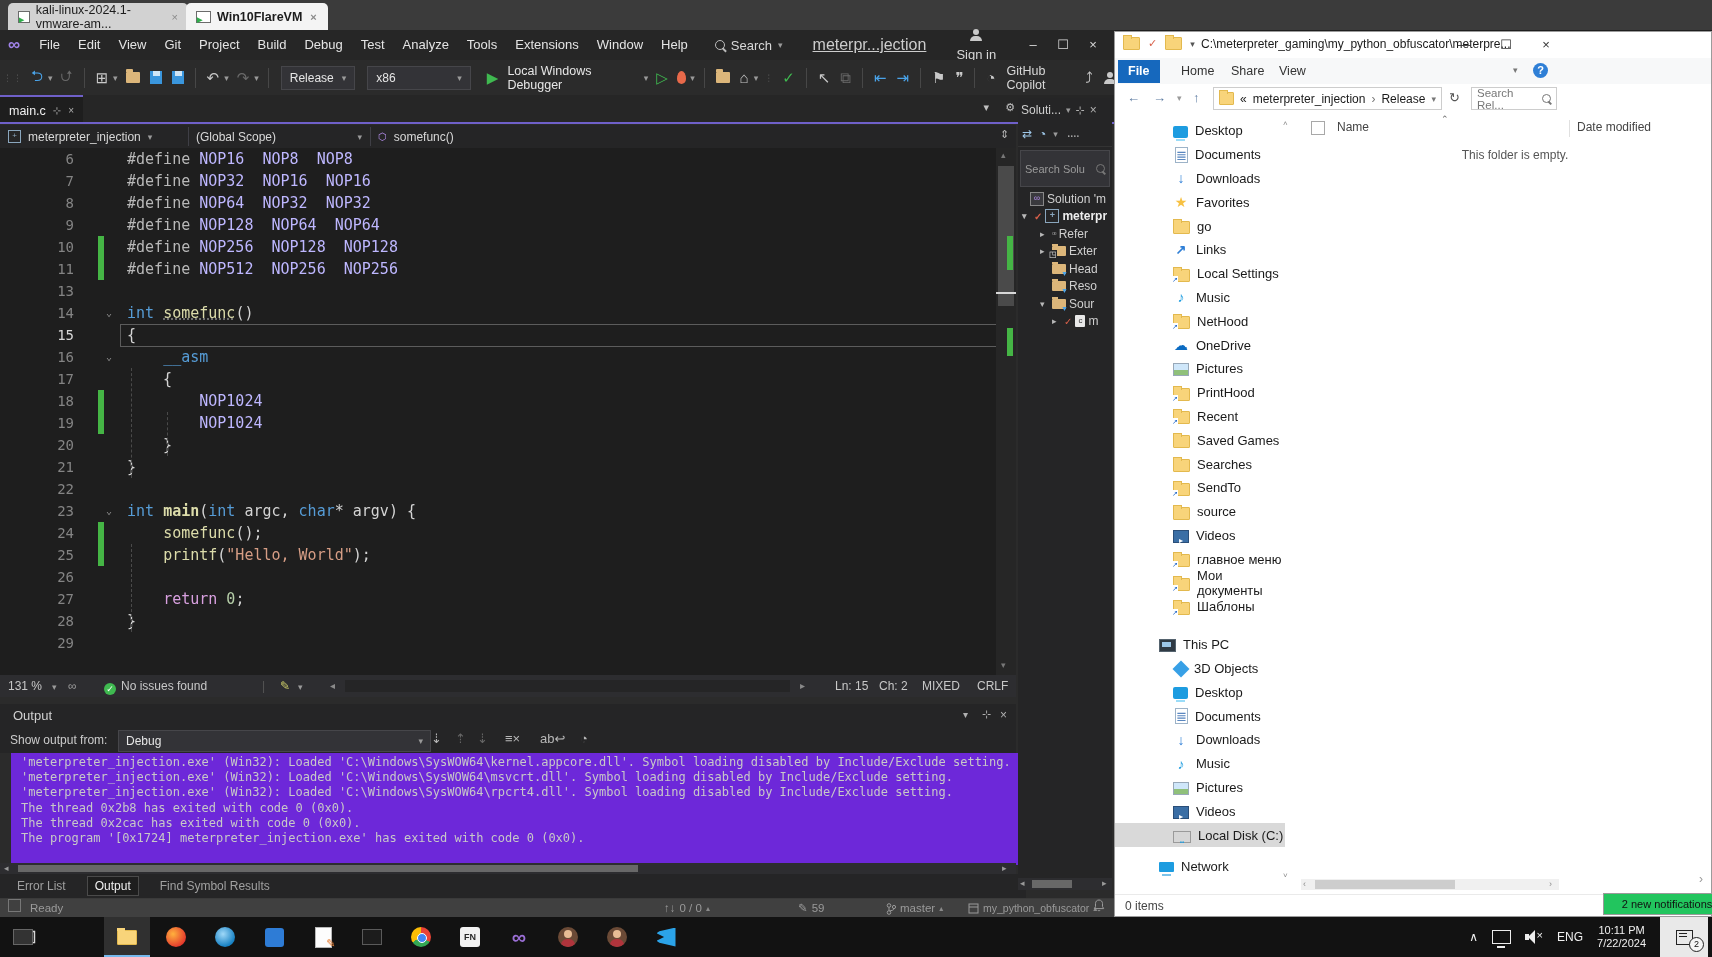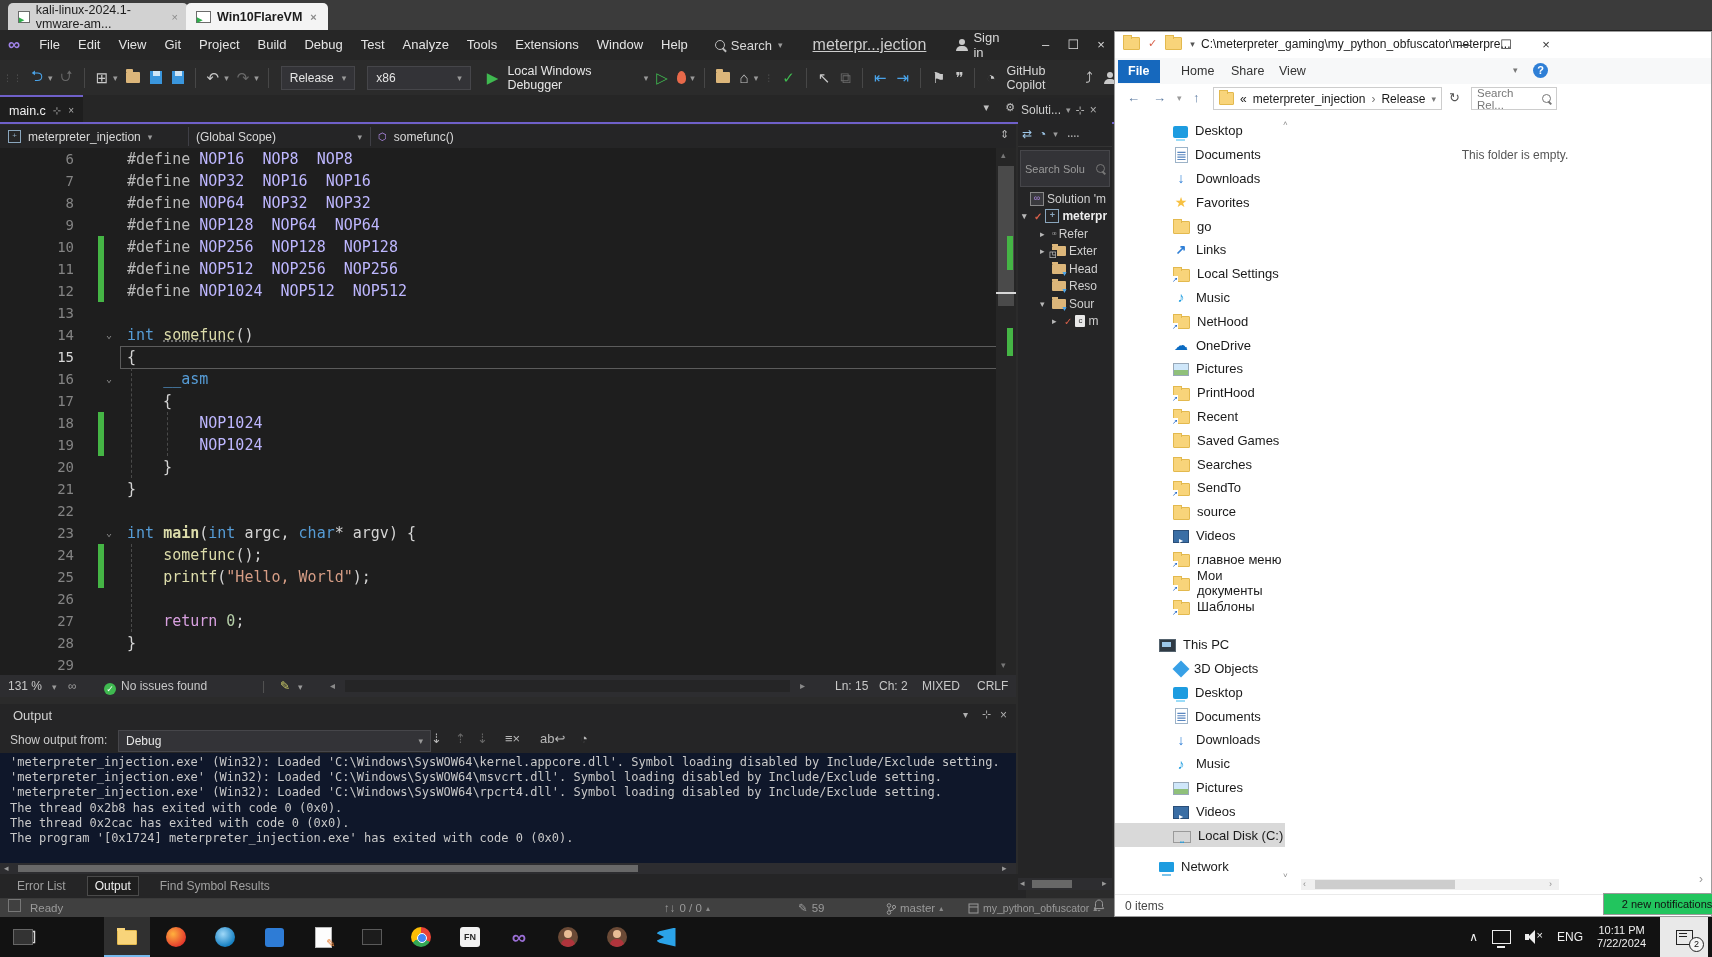--- a/index.html
+++ b/index.html
@@ -18,21 +18,21 @@
   
   #vswin{left:0;top:30px;width:1115px;height:887px;background:#2b2b2b;}
   #menubar{left:0;top:0;width:1115px;height:30px;background:#262626;display:flex;align-items:center;}
   .vslogo{color:#a083e8;font-size:17px;font-weight:bold;padding:0 10px 0 8px;}
   .mitem{color:#e4e4e4;font-size:13px;padding:0 9px;line-height:30px;}
   .msearch{display:flex;align-items:center;gap:6px;color:#d8d8d8;font-size:13px;margin-left:18px;}
   .lens{display:inline-block;width:8px;height:8px;border:1.5px solid #bbb;border-radius:50%;position:relative;}
   .lens::after{content:"";position:absolute;width:5px;height:1.5px;background:#bbb;transform:rotate(45deg);left:6px;top:8px;}
   .caret{color:#9a9a9a;font-size:9px;}
   #vstitle{color:#cccccc;font-size:16px;margin-left:30px;text-decoration:underline;}
-  .signin{display:flex;align-items:center;gap:6px;color:#d8d8d8;font-size:13px;margin-left:30px;}
+  .signin{display:flex;align-items:center;gap:6px;color:#d8d8d8;font-size:13px;margin-left:30px;flex-direction:column;}
   .person{display:inline-block;width:12px;height:12px;position:relative;}
   .person::before{content:"";position:absolute;width:6px;height:6px;border-radius:50%;background:#c9c9c9;left:3px;top:0;}
   .person::after{content:"";position:absolute;width:12px;height:5px;border-radius:5px 5px 0 0;background:#c9c9c9;left:0;bottom:0;}
   .winctl{color:#d9d9d9;font-size:13px;width:30px;text-align:center;line-height:30px;}
 
   
   #toolbar{left:0;top:30px;width:1115px;height:35px;background:#2b2b2b;display:flex;align-items:center;color:#c8c8c8;}
   .tico{font-size:15px;color:#c8c8c8;margin:0 5px;}
   .tico.dis{color:#6a6a6a;}
   .tico.blue{color:#4aa3e8;}
@@ -88,21 +88,21 @@
   .ebi{position:absolute;top:0;line-height:22px;}
   .chk{display:inline-block;width:12px;height:12px;border-radius:50%;background:#3fb950;color:#fff;font-size:9px;line-height:12px;text-align:center;vertical-align:-2px;margin-right:5px;}
   #ebtrack{position:absolute;left:345px;top:5px;width:445px;height:12px;background:#252526;}
 
   
   #ohead{left:0;top:674px;width:1016px;height:25px;background:#252526;color:#d0d0d0;font-size:13px;}
   #octrl{left:0;top:699px;width:1016px;height:24px;background:#252526;color:#cccccc;font-size:12px;}
   #odrop{position:absolute;left:118px;top:1px;width:297px;height:20px;background:#333337;border:1px solid #46464a;color:#e6e6e6;display:flex;align-items:center;justify-content:space-between;padding:0 7px;}
   .oico{position:absolute;top:2px;color:#b8b8b8;font-size:13px;}
   .oico.dis{color:#666;}
-  #otext{left:0;top:723px;width:1016px;height:110px;background:#0f172a;overflow:hidden;padding-top:2px;}
+  #otext{left:11px;top:723px;width:1016px;height:110px;background:#6d28d9;overflow:hidden;padding-top:2px;}
   .oline{font-family:"DejaVu Sans Mono","Liberation Mono",monospace;font-size:12px;line-height:15.2px;color:#c8c8c8;white-space:pre;padding-left:10px;}
   #oscroll{left:0;top:833px;width:1016px;height:11px;background:#2d2d30;}
   #oscroll .thumb{position:absolute;left:18px;top:2px;width:620px;height:7px;background:#686868;}
   .sar{position:absolute;top:0;color:#9a9a9a;font-size:9px;line-height:11px;}
 
   
   #ptabs{left:0;top:844px;width:1016px;height:24px;background:#252526;display:flex;align-items:center;padding-left:10px;gap:14px;}
   .ptab{color:#a0a0a0;font-size:12px;padding:2px 7px;}
   .ptab.active{color:#f0f0f0;border:1px solid #4a4a4a;background:#1e1e1e;}
 
@@ -432,27 +432,20 @@
         </div>
 
         <div class="cl">
           
           <span class="ln">11</span>
           <span class="gbar"></span>
           
           <span class="code"><span class=" pp">#define </span><span class=" mc">NOP512</span><span class=" pl">  </span><span class=" mc">NOP256</span><span class=" pl">  </span><span class=" mc">NOP256</span></span>
         </div>
 
-        <div class="cl">
-          
-          <span class="ln">12</span>
-          <span class="gbar"></span>
-          
-          <span class="code"><span class=" pp">#define </span><span class=" mc">NOP1024</span><span class=" pl">  </span><span class=" mc">NOP512</span><span class=" pl">  </span><span class=" mc">NOP512</span></span>
-        </div>
 
         <div class="cl">
           
           <span class="ln">13</span>
           
           
           <span class="code"></span>
         </div>
 
         <div class="cl">
@@ -819,20 +812,27 @@
         <span>Release</span>
         <span class="caret" style="margin-left:auto;color:#777;">▾</span>
       </div>
       <span class="navar" style="left:334px;color:#555;">↻</span>
       <div id="sbox">
         <span>Search Rel...</span>
         <span class="lens2"></span>
       </div>
     </div>
 
+    <div id="fxheaders">
+      <span class="fxcheckbox"></span>
+      <span style="position:absolute;left:40px;top:2px;">Name</span>
+      <span id="fxsort">⌃</span>
+      <span id="fxcoldiv"></span>
+      <span style="position:absolute;left:280px;top:2px;">Date modified</span>
+    </div>
     <div id="fxempty">This folder is empty.</div>
 
     <div id="fxside">
 
         <div class="fsrow">
           <span class="fx-ic ic-desktop"></span>
           <span>Desktop</span>
         </div>
 
         <div class="fsrow">

